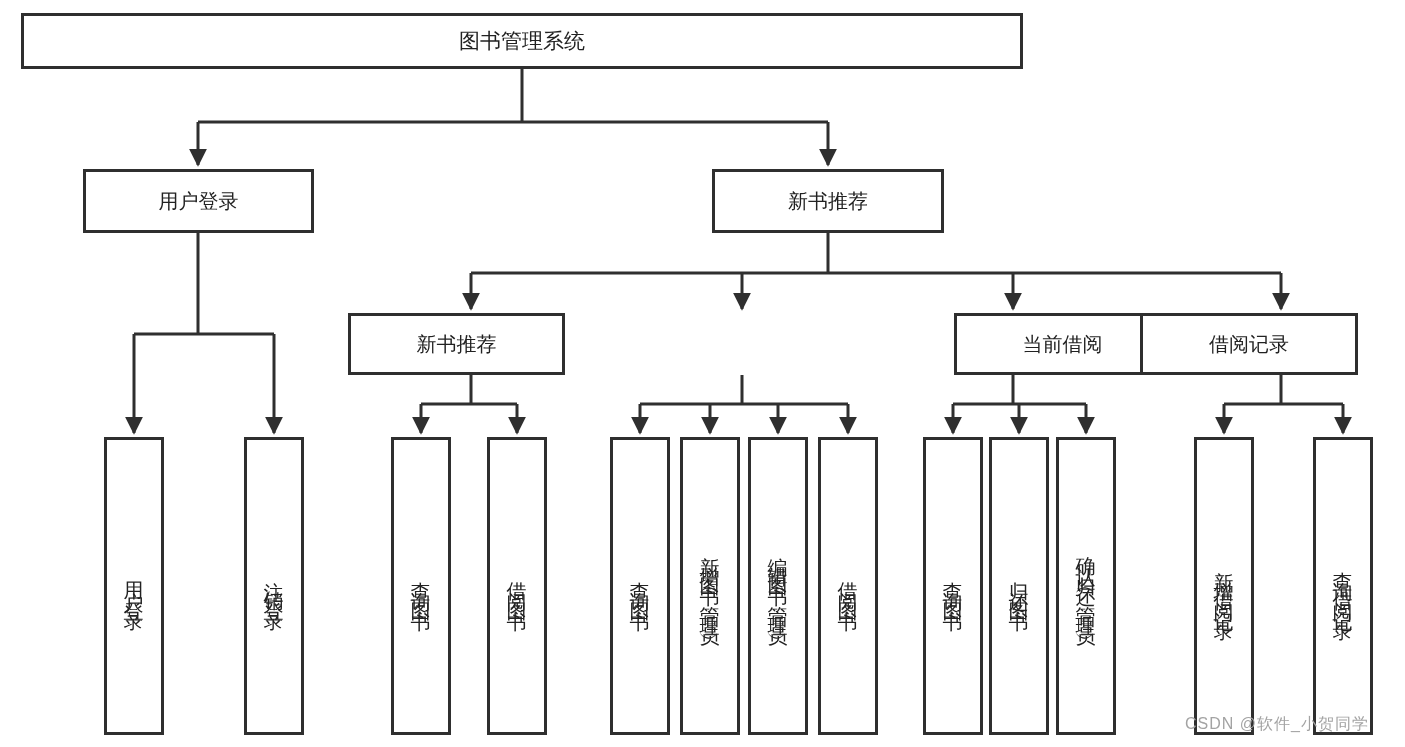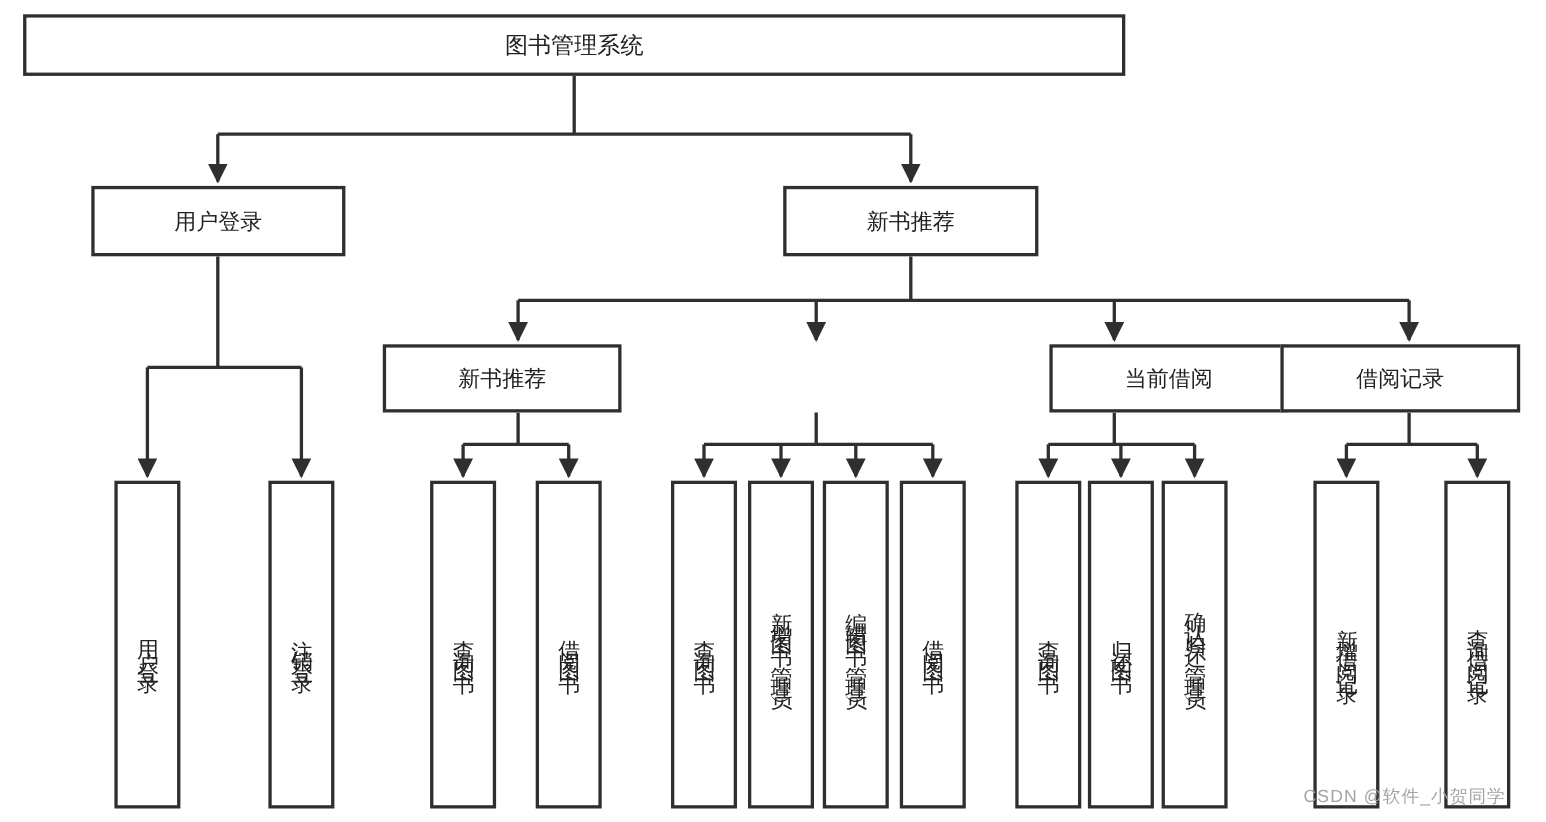--- a/index.html
+++ b/index.html
@@ -90,21 +90,21 @@
   <div class="box" style="left:712px;top:169px;width:232px;height:64px;">
     <span>新书推荐</span>
   </div>
 
   <div class="box" style="left:348px;top:313px;width:217px;height:62px;">
     <span>新书推荐</span>
   </div>
   <div class="box" style="left:954px;top:313px;width:217px;height:62px;">
     <span>当前借阅</span>
   </div>
-  <div class="box" style="left:1164px;top:313px;width:218px;height:62px;">
+  <div class="box" style="left:1140px;top:313px;width:218px;height:62px;">
     <span>借阅记录</span>
   </div>
 
   <div class="box leaf" style="left:104px;">
     <span>用户登录</span>
   </div>
   <div class="box leaf" style="left:244px;">
     <span>注销登录</span>
   </div>
 

